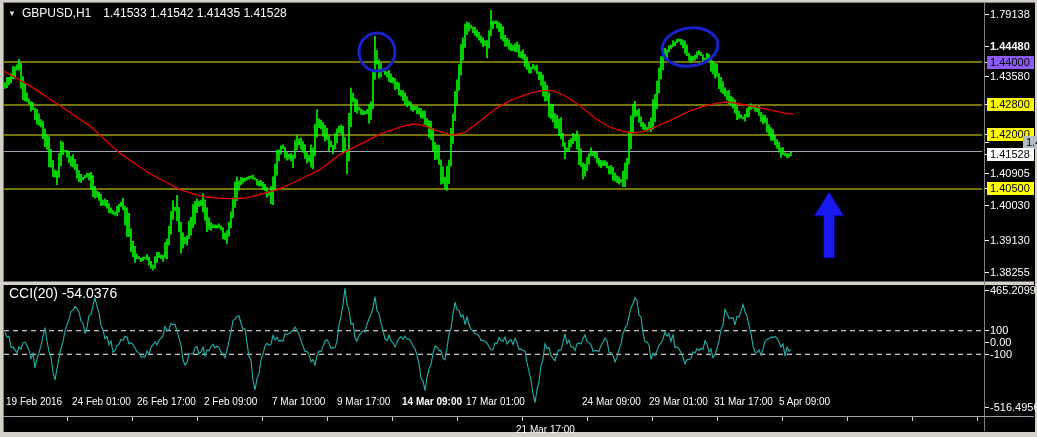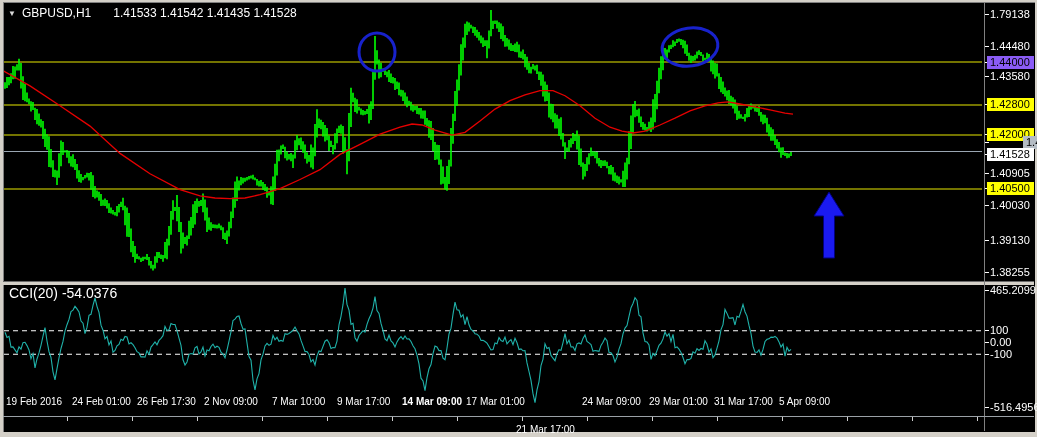--- a/index.html
+++ b/index.html
@@ -15,21 +15,21 @@
   #main-svg{position:absolute;left:4px;top:3px;}
   #cci-svg{position:absolute;left:4px;top:285px;}
   #separator{
     position:absolute;left:3px;top:281px;width:1031px;height:3px;
     background:#D4D0C8;border-top:1px solid #6a6a6a;
   }
   #axis-divider{position:absolute;left:984px;top:2px;width:1px;height:429px;background:#808080;}
   #time-axis-line{position:absolute;left:3px;top:416px;width:1031px;height:1px;background:#9aa0a6;}
   #title-bar{position:absolute;left:8px;top:6px;color:#fff;font-size:12px;white-space:nowrap;}
   #title-bar .tri{color:#D8D8D8;font-size:8px;vertical-align:1px;margin-right:6px;}
-  #title-bar .sym{margin-right:22px;}
+  #title-bar .sym{margin-right:12px;}
   #cci-label{position:absolute;left:9px;top:285px;color:#fff;font-size:14px;white-space:nowrap;}
   .axis-label{
     position:absolute;left:990px;height:13px;line-height:13px;
     color:#fff;font-size:11px;white-space:nowrap;
   }
   .tag{
     position:absolute;left:987px;width:47px;height:13px;line-height:13px;
     color:#000;font-size:11px;padding-left:3px;box-sizing:border-box;white-space:nowrap;
   }
   .tick{position:absolute;left:985px;width:4px;height:1px;background:#fff;}
@@ -66,21 +66,21 @@
 <div id="title-bar">
   <span class="tri">▼</span><span class="sym">GBPUSD,H1</span><span>1.41533 1.41542 1.41435 1.41528</span>
 </div>
 
 <div id="cci-label">CCI(20) -54.0376</div>
 
 <div id="price-axis">
     <div class="tick" style="top: 14px;"></div>
     <div class="axis-label" style="top: 8px;">1.79138</div>
     <div class="tick" style="top: 46px;"></div>
-    <div class="axis-label" style="top: 40px;">1.44480</div>
+    <div class="axis-label" style="top: 40px; font-weight: bold;">1.44480</div>
     <div class="tick" style="top: 62px;"></div>
     <div class="tag" style="top: 56px; background: #8b5cf6;">1.44000</div>
     <div class="tick" style="top: 76px;"></div>
     <div class="axis-label" style="top: 70px;">1.43580</div>
     <div class="tick" style="top: 104px;"></div>
     <div class="tag" style="top: 98px; background: rgb(255, 255, 0);">1.42800</div>
     <div class="tick" style="top: 134px;"></div>
     <div class="tag" style="top: 128px; background: rgb(255, 255, 0);">1.42000</div>
     <div class="tick" style="top: 142px;"></div>
     <div class="tag" style="top: 136px; background: rgb(180, 188, 196); margin-left: 36px;">1.41805</div>
@@ -103,22 +103,22 @@
     <div class="tick" style="top: 342px;"></div>
     <div class="axis-label" style="top: 336px;">0.00</div>
     <div class="tick" style="top: 354px;"></div>
     <div class="axis-label" style="top: 348px;">-100</div>
     <div class="tick" style="top: 407px;"></div>
     <div class="axis-label" style="top: 401px;">-516.4956</div>
   </div>
 <div id="time-axis">
     <div class="time-label" style="left: 6px;">19 Feb 2016</div>
     <div class="time-label" style="left: 72px;">24 Feb 01:00</div>
-    <div class="time-label" style="left: 137px;">26 Feb 17:30</div>
-    <div class="time-label" style="left: 204px;">2 Nov 09:00</div>
+    <div class="time-label" style="left: 137px;">26 Feb 17:00</div>
+    <div class="time-label" style="left: 204px;">2 Feb 09:00</div>
     <div class="time-label" style="left: 272px;">7 Mar 10:00</div>
     <div class="time-label" style="left: 337px;">9 Mar 17:00</div>
     <div class="time-label" style="left: 402px; font-weight: bold;">14 Mar 09:00</div>
     <div class="time-label" style="left: 466px;">17 Mar 01:00</div>
     <div class="time-label" style="left: 516px; margin-top: 28px;">21 Mar 17:00</div>
     <div class="time-label" style="left: 582px;">24 Mar 09:00</div>
     <div class="time-label" style="left: 649px;">29 Mar 01:00</div>
     <div class="time-label" style="left: 714px;">31 Mar 17:00</div>
     <div class="time-label" style="left: 779px;">5 Apr 09:00</div>
     <div class="time-tick" style="left: 67px;"></div>

